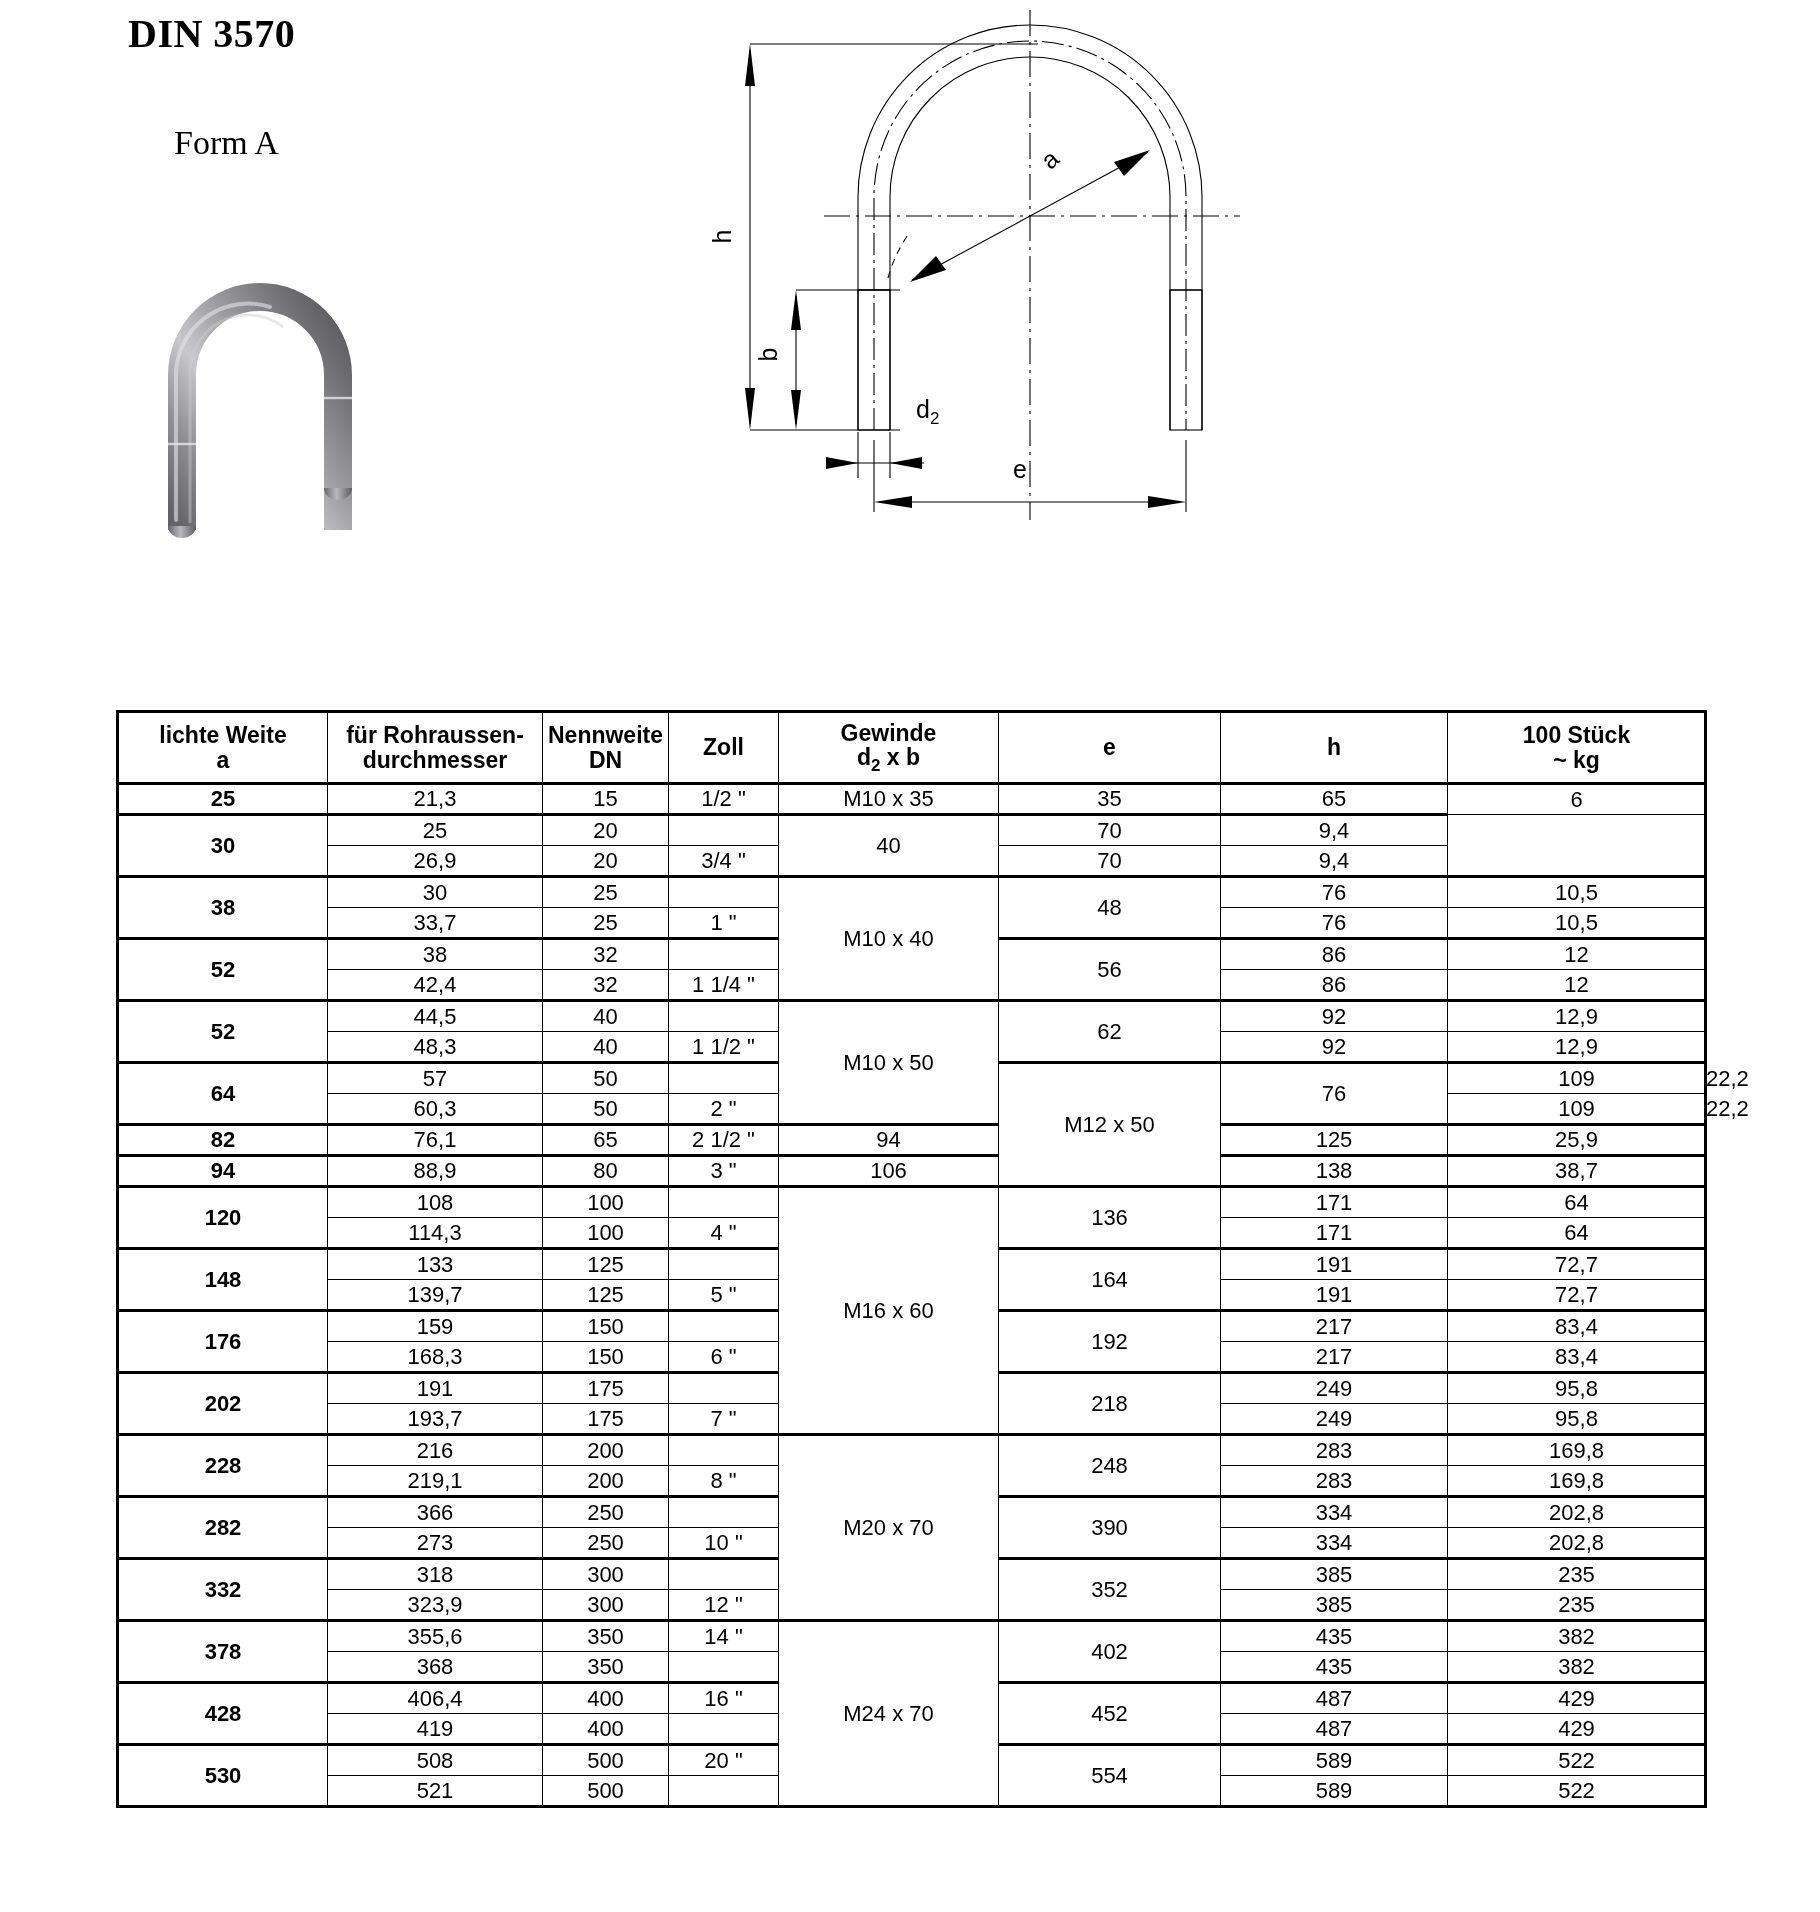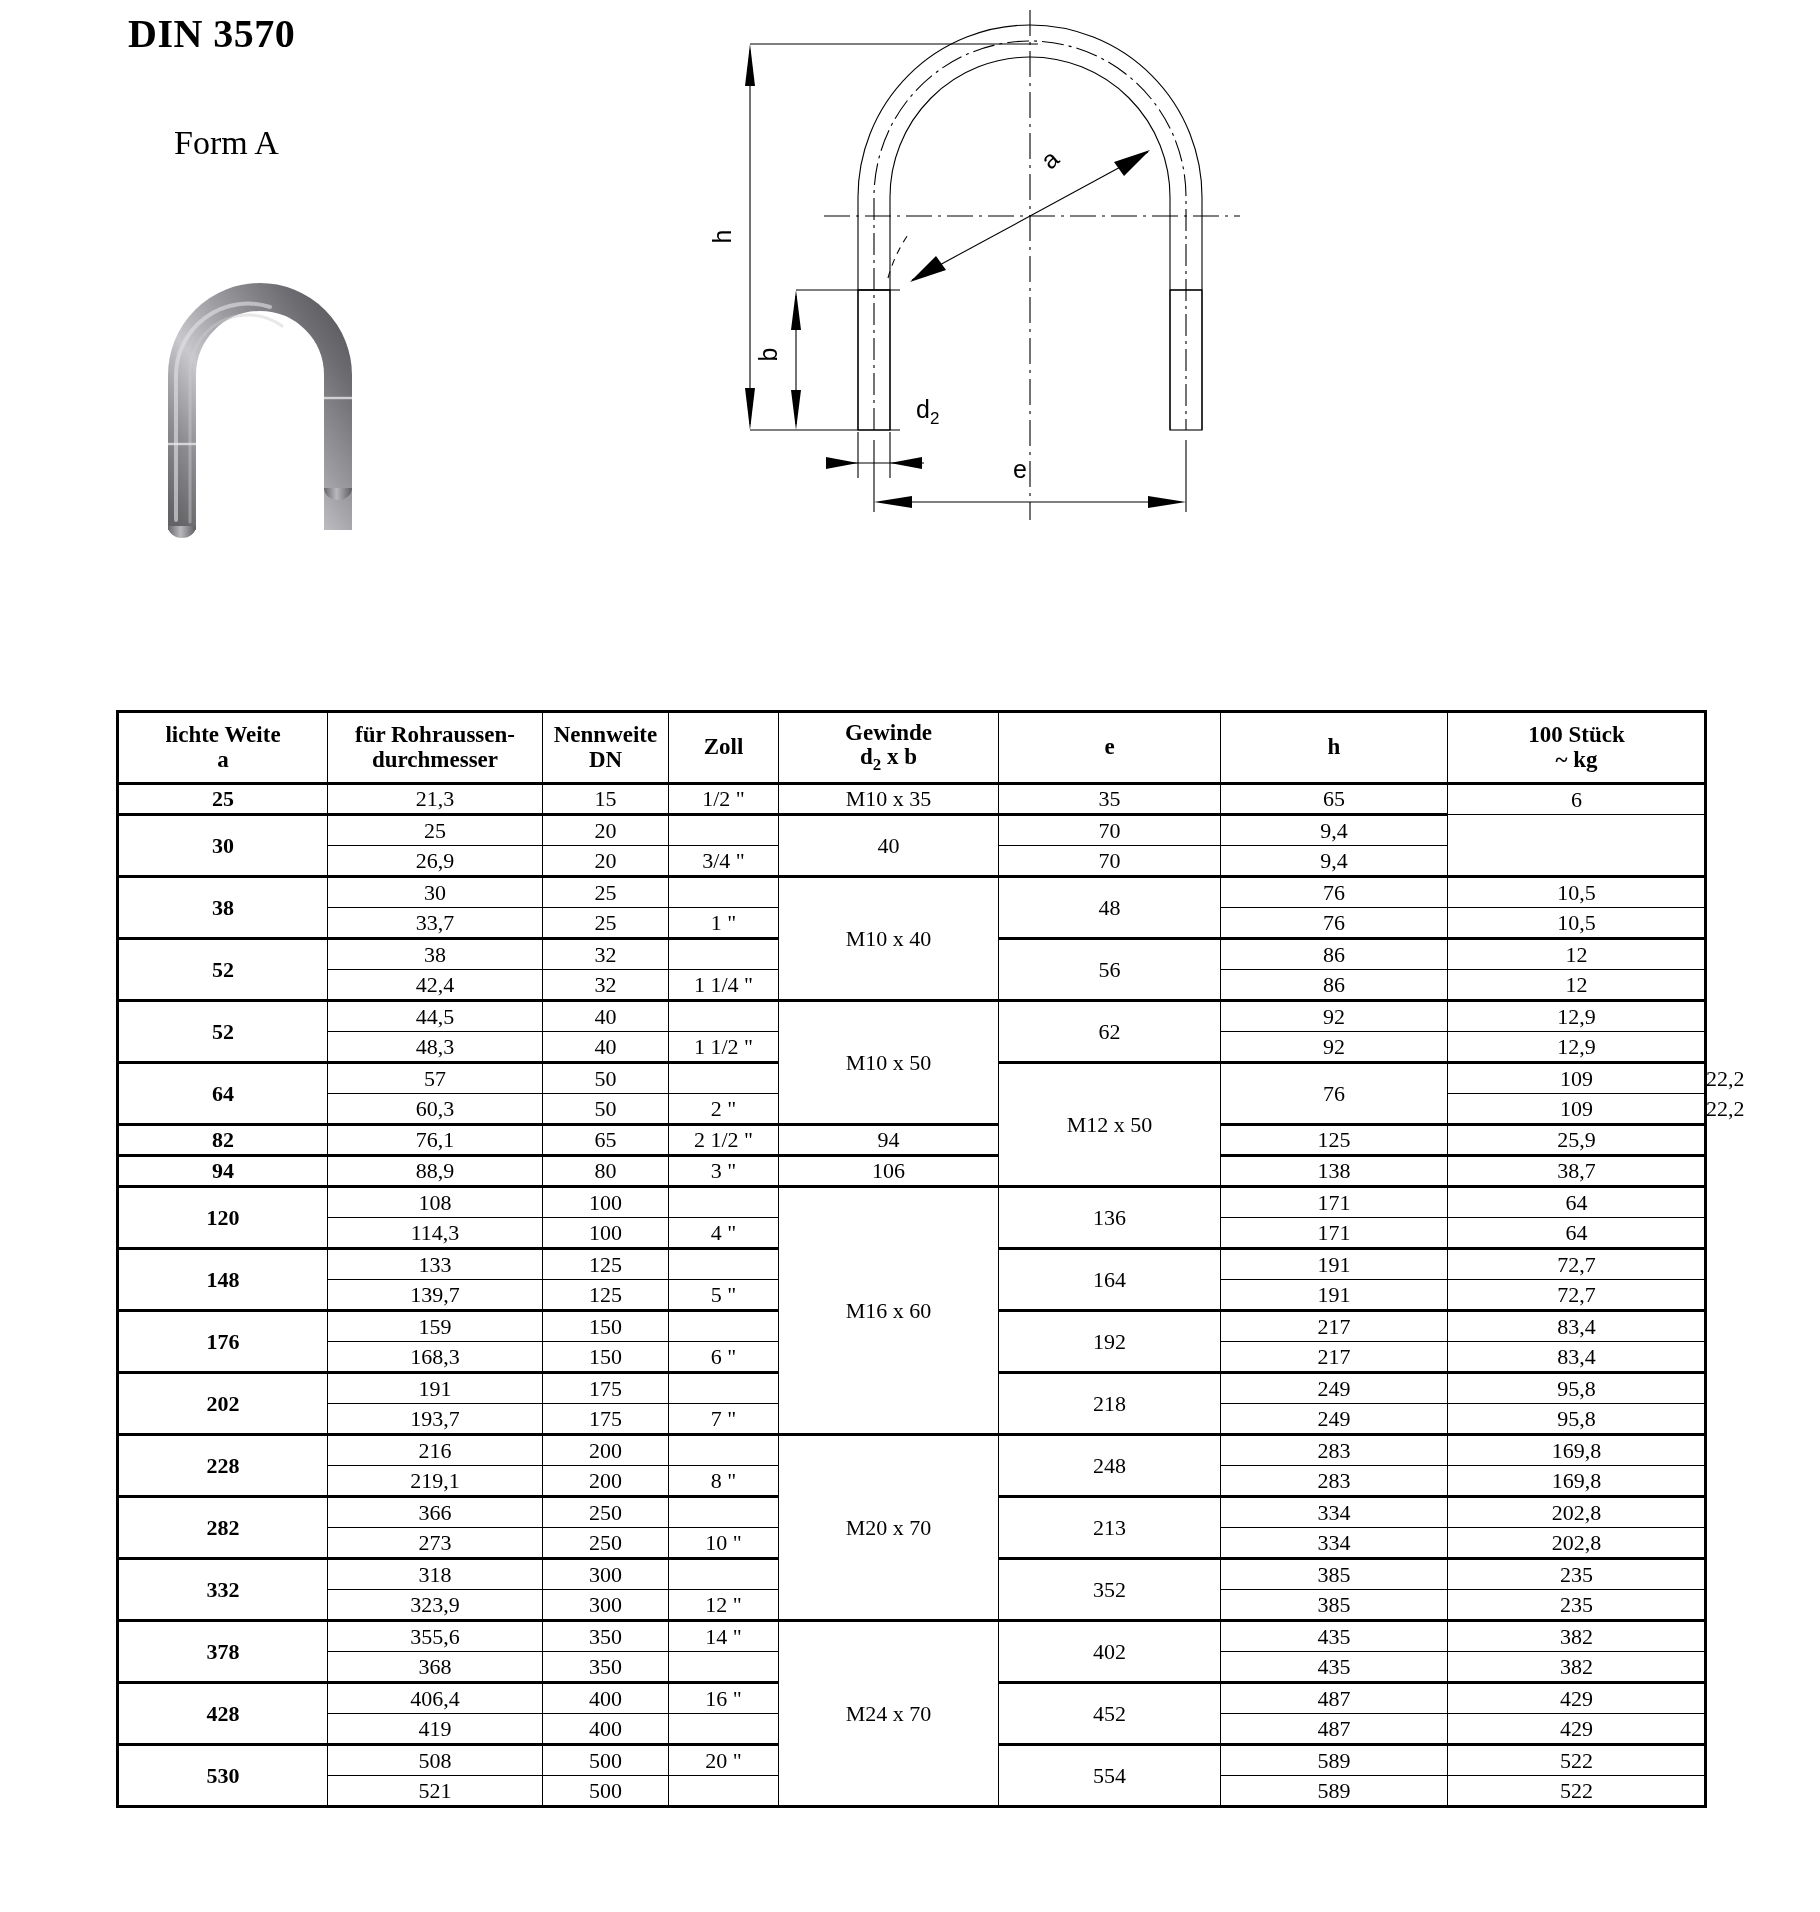--- a/index.html
+++ b/index.html
@@ -40,21 +40,21 @@
   }
   .rot90 { transform:rotate(-90deg); transform-origin:center center; }
   .sub { font-size:17px; vertical-align:sub; }
 
   
   #spec-table-wrap { position:absolute; left:116px; top:710px; width:1588px; }
   table.spec {
     border-collapse:collapse;
     width:1588px;
     table-layout:fixed;
-    font-family:Liberation Serif, serif;
+    font-family:Liberation Sans, sans-serif;
   }
   table.spec th, table.spec td {
     border:1px solid #000;
     text-align:center;
     vertical-align:middle;
     font-size:22px;
     padding:0;
     line-height:1.05;
   }
   table.spec thead th {
@@ -436,21 +436,21 @@
           <td>200</td>
           <td>8 "</td>
           <td>283</td>
           <td class="thick-right">169,8</td>
         </tr>
         <tr class="grp-top">
           <td class="col-a thick-left" rowspan="2">282</td>
           <td>366</td>
           <td>250</td>
           <td></td>
-          <td rowspan="2" class="cell-merge-v">213</td>
+          <td rowspan="2" class="cell-merge-v">390</td>
           <td>334</td>
           <td class="thick-right">202,8</td>
         </tr>
         <tr>
           <td>273</td>
           <td>250</td>
           <td>10 "</td>
           <td>334</td>
           <td class="thick-right">202,8</td>
         </tr>

